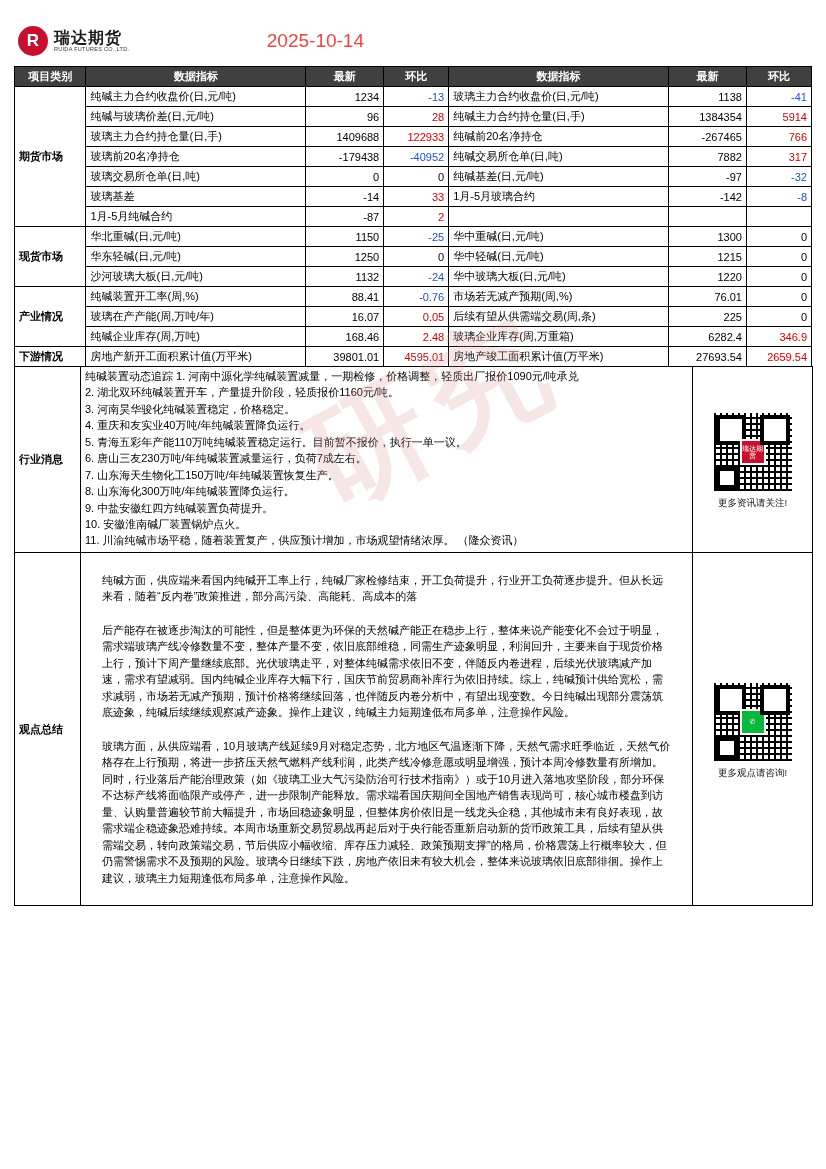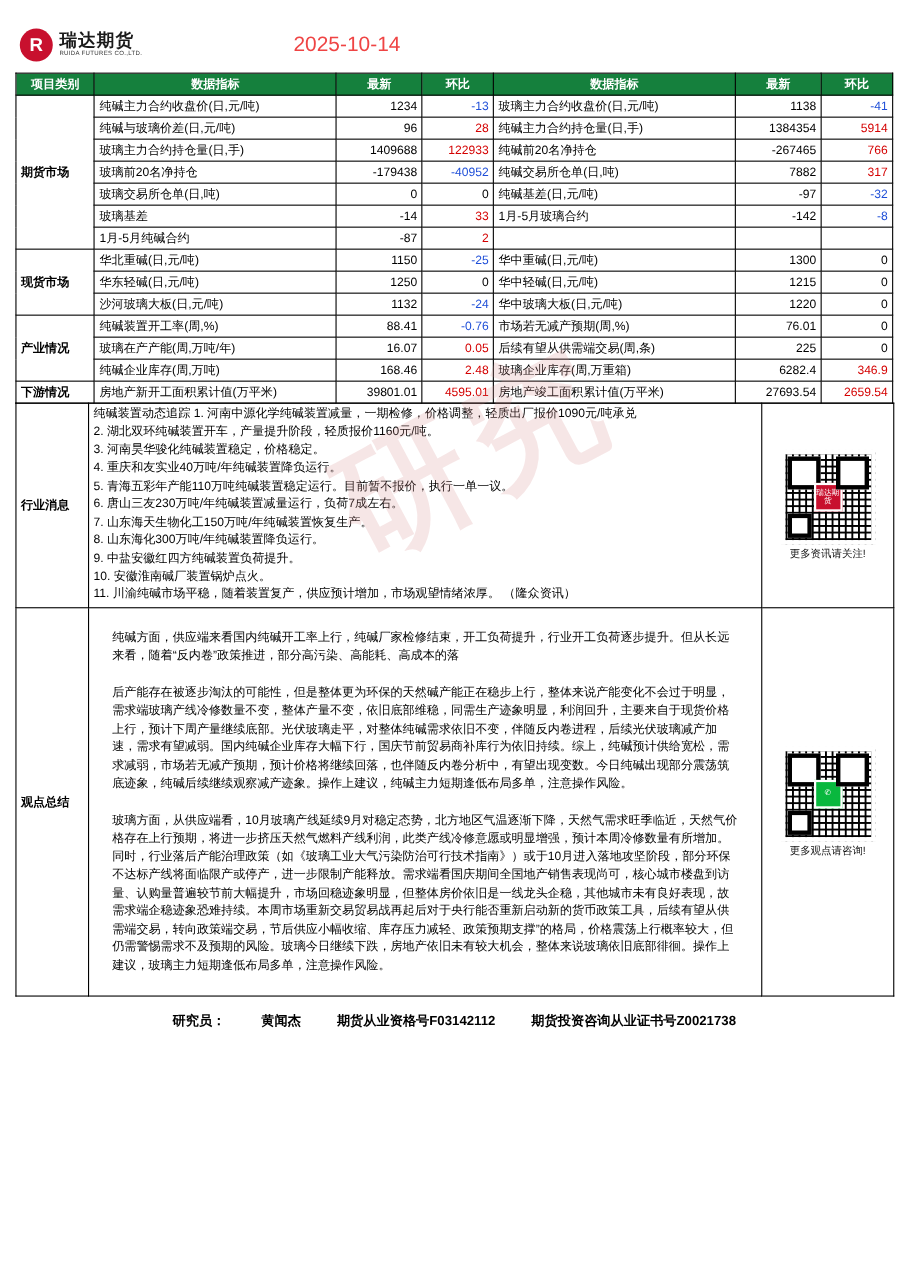--- a/index.html
+++ b/index.html
@@ -40,21 +40,21 @@
 
   
   table.main { border-collapse: collapse; width: 798px; table-layout: fixed; }
   table.main td, table.main th {
     border: 1px solid #000;
     padding: 2px 4px;
     font-size: 11px;
     vertical-align: middle;
   }
   thead th {
-    background: #15803d;
+    background: #404040;
     color: #fff;
     font-weight: bold;
     text-align: center;
     height: 20px;
     font-size: 11.5px;
   }
   td.cat {
     font-weight: bold;
     width: 66px;
   }
@@ -332,23 +332,14 @@
             <div class="qr-inner"></div>
             <div class="qr-center green">✆</div>
           </div>
           <div class="qr-caption">更多观点请咨询!</div>
         </td>
       </tr>
     </tbody>
   </table>
 
 
-  <div class="researcher">
-    <span>研究员：</span>
-    <span class="gap"></span>
-    <span>黄闻杰</span>
-    <span class="gap"></span>
-    <span>期货从业资格号F03142112</span>
-    <span class="gap"></span>
-    <span>期货投资咨询从业证书号Z0021738</span>
-  </div>
 
 </div>
 
 </body></html>

